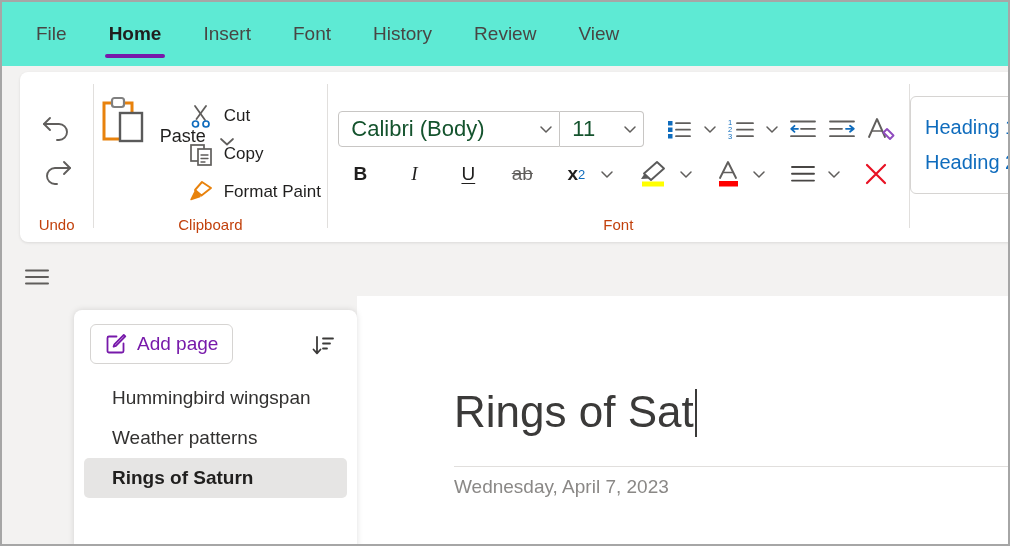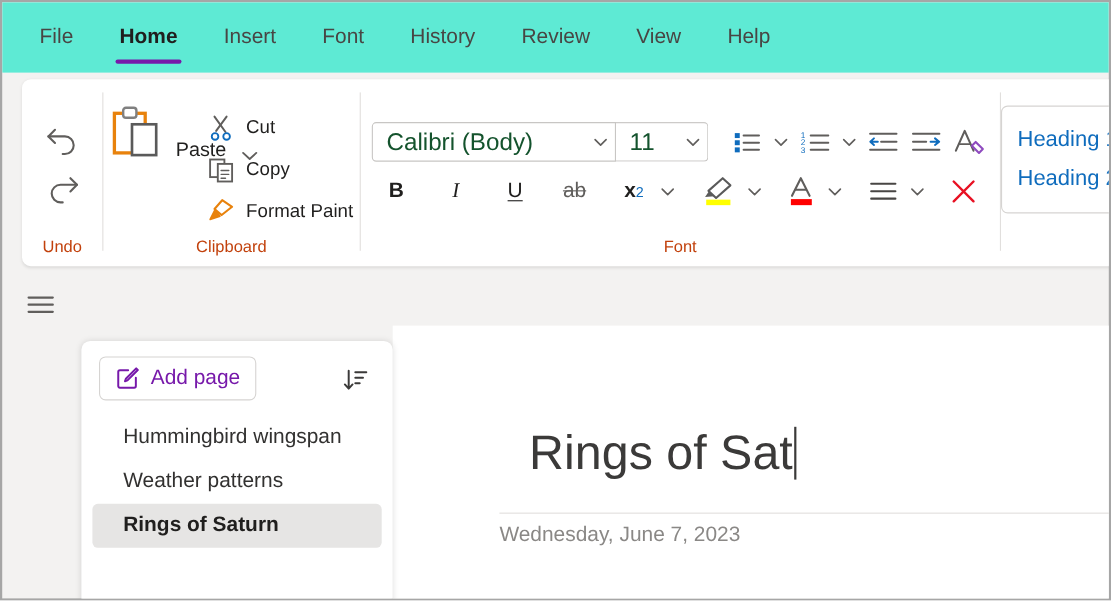--- a/index.html
+++ b/index.html
@@ -188,21 +188,20 @@
     width: 540px;
   }
   .page-title {
     font-size: 44px;
     color: #3b3a39;
     line-height: 56px;
     white-space: nowrap;
     font-weight: normal;
     cursor: text;
     display: inline-block;
-    margin-left: 27px;
   }
   .caret {
     display: inline-block;
     width: 2px; height: 48px;
     background: #3b3a39;
     vertical-align: -10px;
     margin-left: 1px;
     animation: blink 1.1s step-end infinite;
   }
   @keyframes blink { 50% { opacity: 0; } }
@@ -275,21 +274,20 @@
 <div id="app">
 
   <div class="tabstrip">
     <div class="tab"><span>File</span></div>
     <div class="tab active"><span>Home</span></div>
     <div class="tab"><span>Insert</span></div>
     <div class="tab"><span>Font</span></div>
     <div class="tab"><span>History</span></div>
     <div class="tab"><span>Review</span></div>
     <div class="tab"><span>View</span></div>
-    <div class="tab"><span>Help</span></div>
   </div>
 
   <div class="ribbon">
 
     <div class="group g-undo">
       <div class="group-body">
         <div class="undo-stack">
           <div class="icon-btn">
             <svg width="34" height="30" viewBox="0 0 34 30" aria-hidden="true">
               <path d="M10 6 L4 12 L10 18" fill="none" stroke="#605e5c" stroke-width="1.9" stroke-linecap="round" stroke-linejoin="round"></path>
@@ -567,21 +565,21 @@
         <path d="M2 3.5 H24 M2 10 H24 M2 16.5 H24" stroke="#605e5c" stroke-width="2" stroke-linecap="round"></path>
       </svg>
     </span>
   </div>
 
   <div class="canvas">
     <div class="page-title-wrap">
       <span class="page-title">Rings of Sat</span><span class="caret"></span>
     </div>
     <div class="title-rule"></div>
-    <div class="page-date">Wednesday, June 7, 2023</div>
+    <div class="page-date">Wednesday, April 7, 2023</div>
   </div>
 
   <div class="pagelist">
     <div class="pl-head">
       <div class="addpage">
         <span>
           <svg width="22" height="22" viewBox="0 0 22 22" aria-hidden="true">
             <path d="M18.5 10.5 V18 a1.5 1.5 0 0 1 -1.5 1.5 H4 a1.5 1.5 0 0 1 -1.5 -1.5 V5 a1.5 1.5 0 0 1 1.5 -1.5 H11.5" fill="none" stroke="#7719AA" stroke-width="1.8" stroke-linecap="round"></path>
             <path d="M18.8 1.9 L20.3 3.4 L10.9 12.8 L8.6 13.6 L9.4 11.3 Z" fill="none" stroke="#7719AA" stroke-width="1.8" stroke-linejoin="round"></path>
           </svg>

